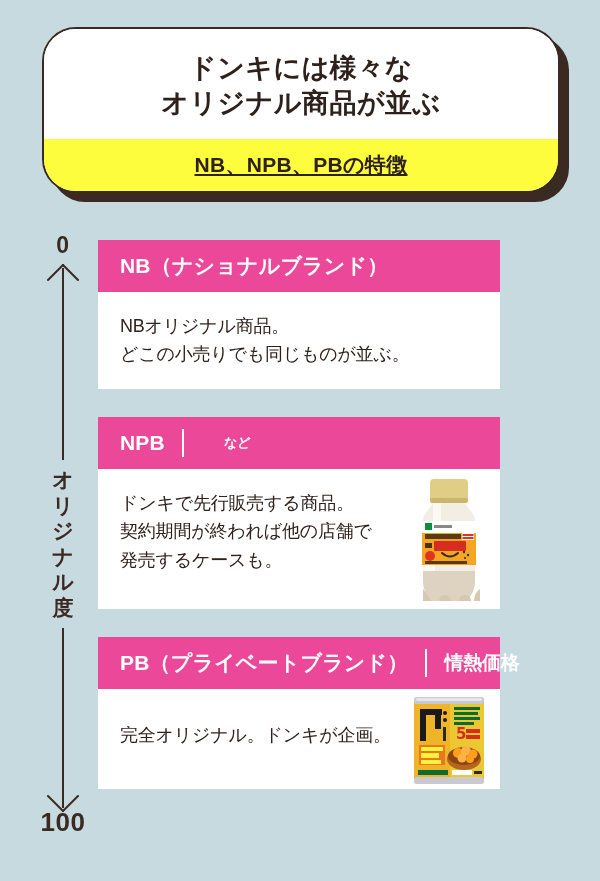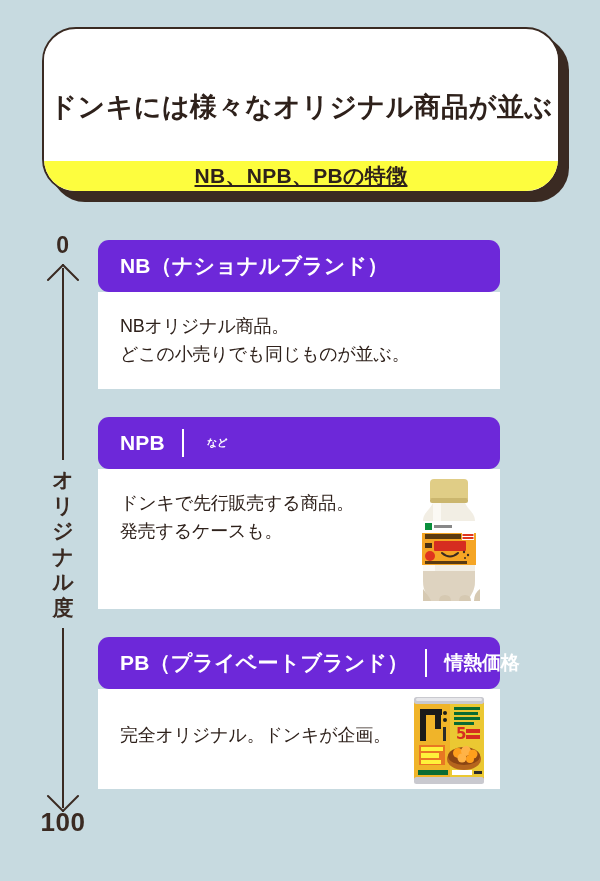--- a/index.html
+++ b/index.html
@@ -45,25 +45,24 @@
     border: 2.5px solid #3a2a22;
     border-radius: 34px;
     overflow: hidden;
     display: flex;
     flex-direction: column;
   }
   .header-title {
     flex: 0 0 110px;
     background: #ffffff;
     display: flex;
-    flex-direction: row;
+    flex-direction: column;
     align-items: center;
     justify-content: center;
     padding-top: 4px;
-    margin-top: 22px;
   }
   .header-title .line {
     font-size: 27px;
     font-weight: 700;
     letter-spacing: 0.5px;
     line-height: 1.30;
     color: #2e211b;
     white-space: nowrap;
   }
   .header-sub {
@@ -140,27 +139,26 @@
   .sections {
     position: absolute;
     left: 98px;
     top: 240px;
     width: 402px;
   }
   .section { margin-bottom: 28px; position: relative; }
   .section:last-child { margin-bottom: 0; }
 
   .sec-head {
-    background: #6d28d9;
+    background: #ec4899;
     height: 52px;
     display: flex;
     align-items: center;
     padding-left: 22px;
     color: #ffffff;
-    border-radius: 11px;
   }
   .sec-head .title {
     font-size: 21px;
     font-weight: 600;
     letter-spacing: 0.2px;
     white-space: nowrap;
   }
   .sec-head .title.bold-jp { font-weight: 700; }
   .divider {
     width: 2px;
@@ -169,23 +167,23 @@
     margin: 0 17px;
     flex: 0 0 auto;
   }
   .sec-head .example {
     font-size: 19px;
     font-weight: 700;
     white-space: nowrap;
     letter-spacing: -0.2px;
   }
   .sec-head .suffix {
-    font-size: 10px;
-    font-weight: 700;
-    margin-left: 6px;
+    font-size: 13px;
+    font-weight: 700;
+    margin-left: 23px;
     white-space: nowrap;
   }
 
   .sec-body {
     background: #ffffff;
     padding: 20px 22px 20px 22px;
     position: relative;
     min-height: 86px;
   }
   .sec-body p {
@@ -269,20 +267,21 @@
   </div>
 
   <div class="section">
     <div class="sec-head">
       <span class="title">NPB</span>
       <span class="divider"></span>
       <span class="suffix">など</span>
     </div>
     <div class="sec-body npb-body has-product">
       <p>ドンキで先行販売する商品。</p>
+      <p>契約期間が終われば他の店舗で</p>
       <p>発売するケースも。</p>
 
       <svg class="product bottle" viewBox="0 0 86 132">
 
         <path d="M28 2 h30 a4 4 0 0 1 4 4 v16 h-38 v-16 a4 4 0 0 1 4 -4 z" fill="#e0cd86"></path>
         <rect x="24" y="21" width="38" height="5" rx="2" fill="#cbb66e"></rect>
 
         <path d="M27 26 h32 c4 8 10 10 10 18 v60 c0 12 -6 14 -6 20 h-40 c0 -6 -6 -8 -6 -20 v-60 c0 -8 6 -10 10 -18 z" fill="#f2eee4"></path>
         <path d="M27 26 h8 v20 c0 6 -6 8 -6 14 v58 h-12 v-52 c0 -8 6 -10 10 -18 z" fill="#fbf9f4"></path>
 

